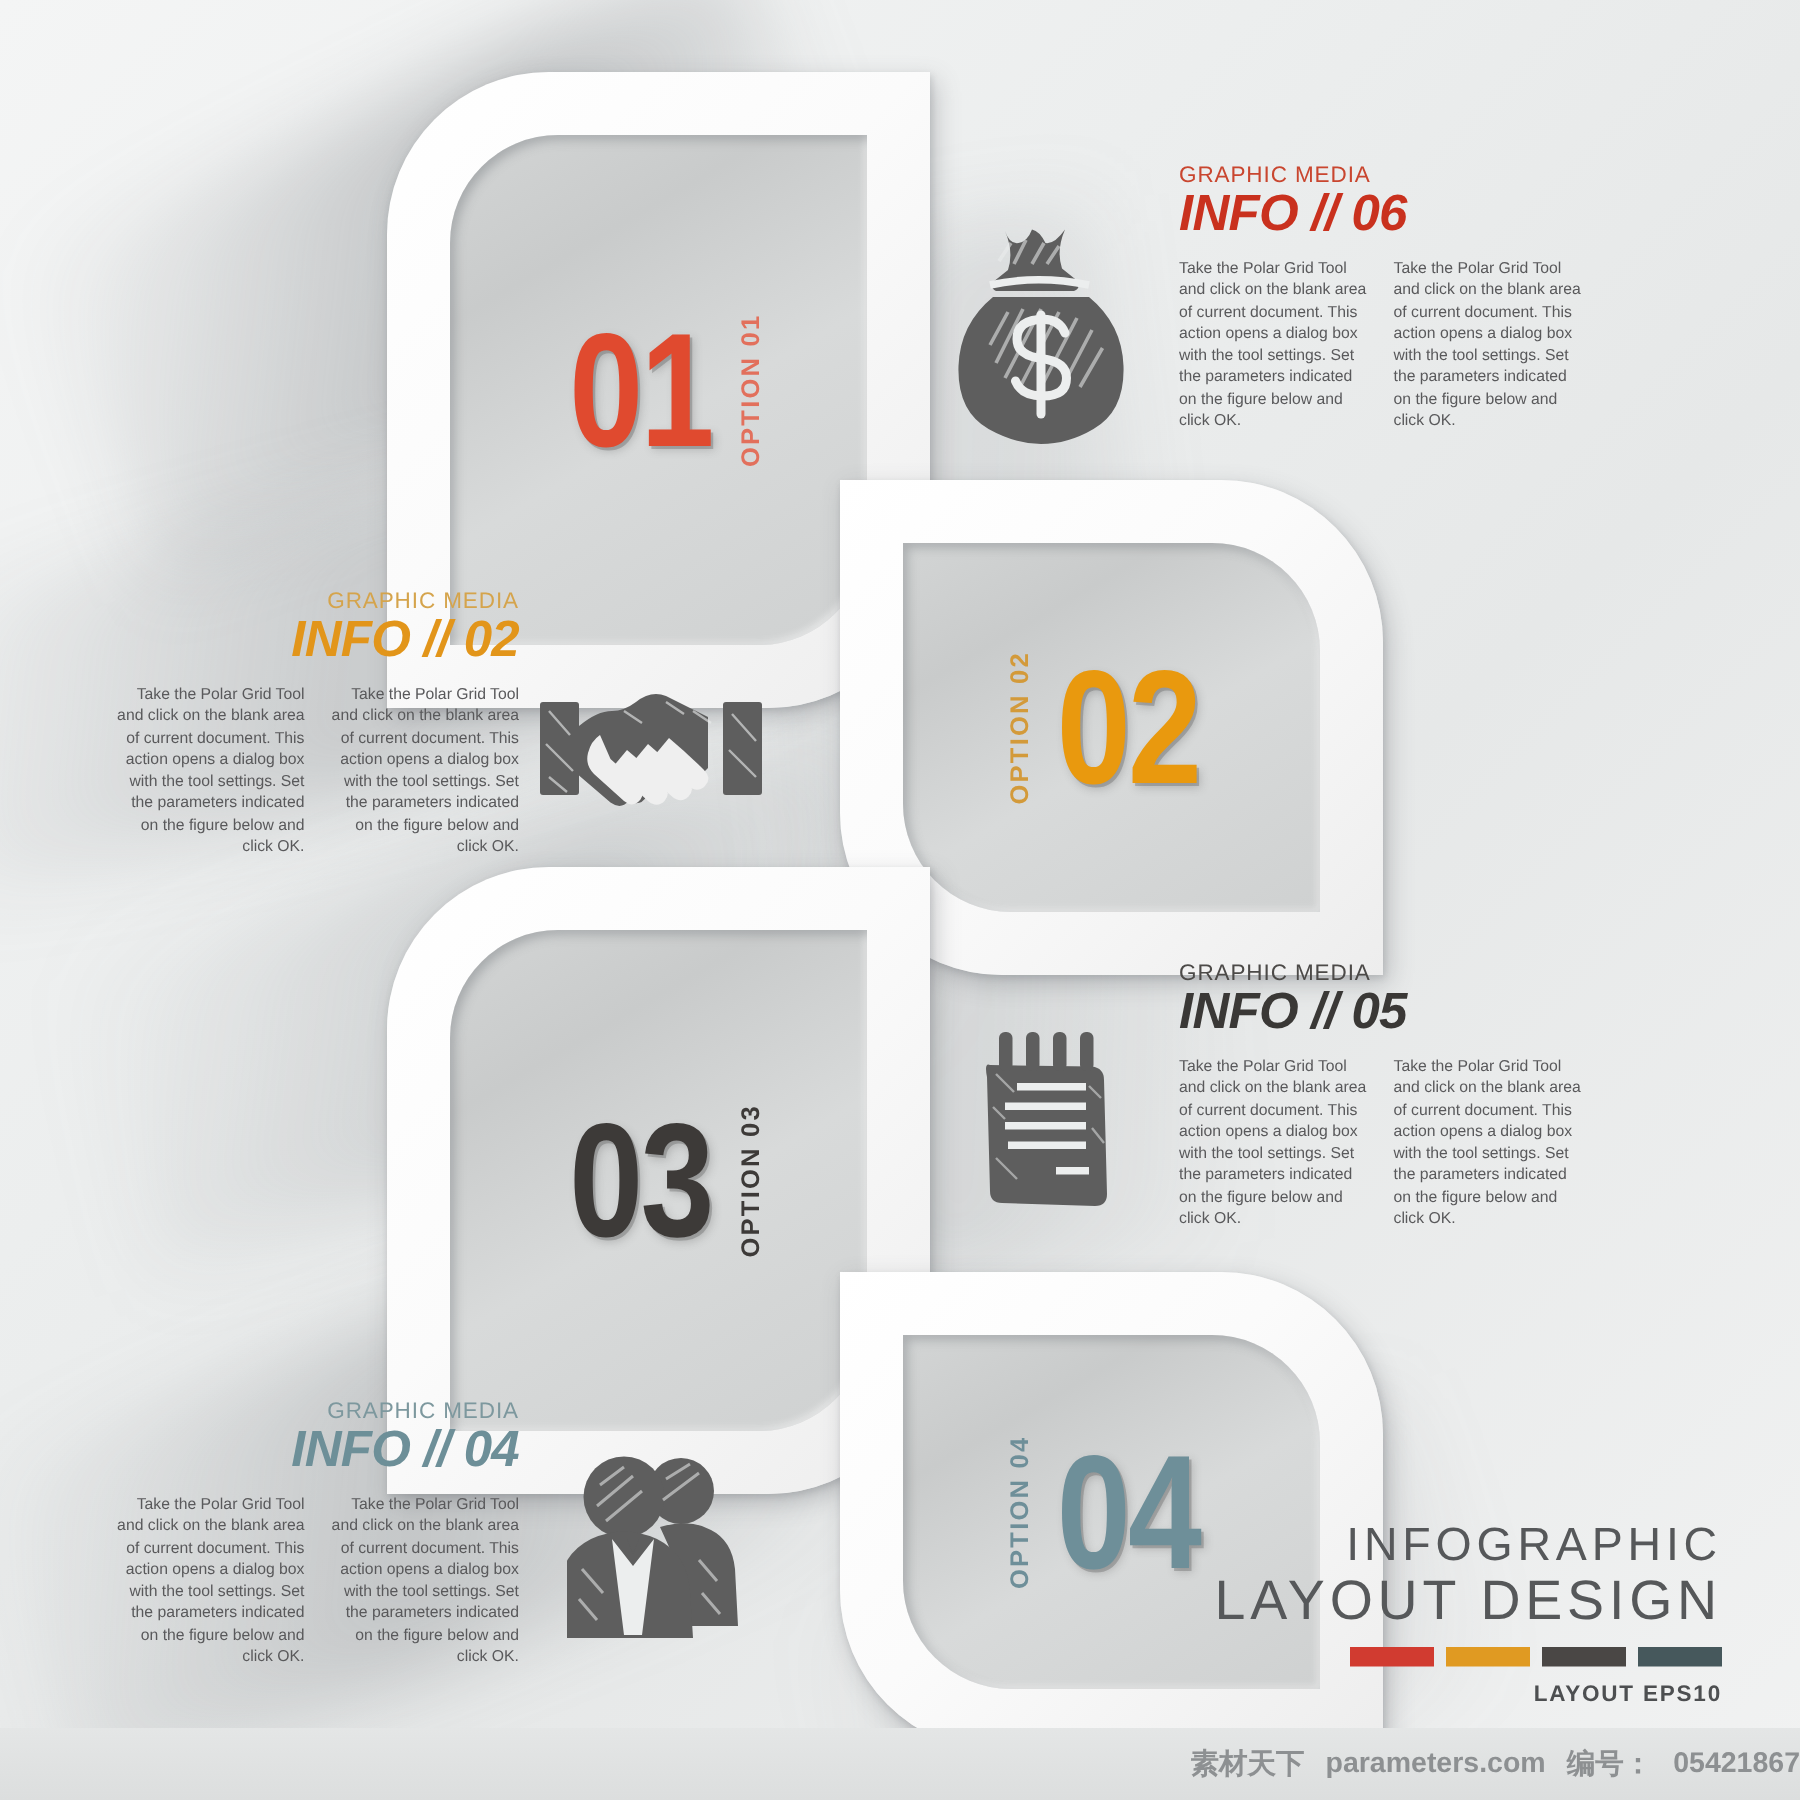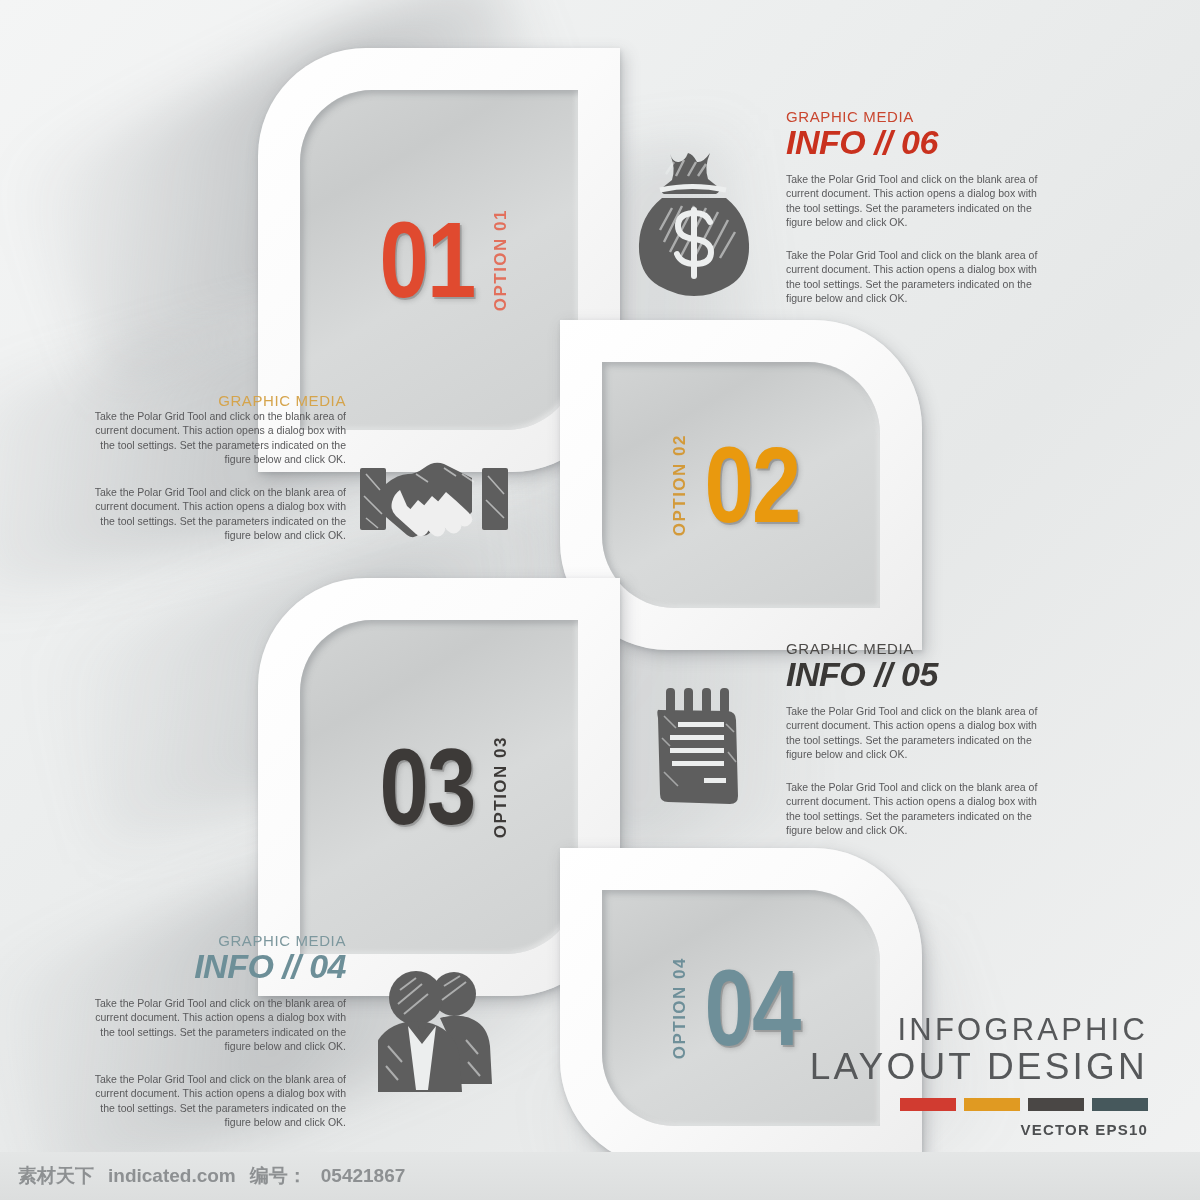--- a/index.html
+++ b/index.html
@@ -73,42 +73,42 @@
     writing-mode:vertical-rl;
     line-height:1;
   }
   .vlabel.up{ transform:rotate(180deg); }
 
   
   .infoblock{ position:absolute; width:280px; }
   .kicker{ font-size:15px; letter-spacing:.6px; font-weight:normal; }
   .infotitle{ font-size:34px; font-weight:bold; font-style:italic;
               letter-spacing:-.5px; margin-top:-2px; margin-bottom:10px; }
-  .cols{ display:flex; gap:18px;flex-direction:column; }
+  .cols{ display:flex; gap:18px; }
   .cols p{ flex:1; font-size:10.5px; line-height:1.38; color:#59595b; }
   .align-right{ text-align:right; }
   .align-left{ text-align:left; }
 
   
   .iconbox{ position:absolute; }
   .iconbox svg{ display:block; }
 
   
   #brand{ position:absolute; right:52px; bottom:62px; text-align:right; }
   #brand .b1{ font-size:31px; color:#56585a; letter-spacing:3.2px; line-height:1.06; font-weight:normal;}
   #brand .b2{ font-size:37px; color:#56585a; letter-spacing:3.2px; line-height:1.06; font-weight:normal;}
   #swatches{ display:flex; gap:8px; justify-content:flex-end; margin-top:12px; }
   #swatches div{ width:56px; height:13px; }
   #brand .b3{ font-size:15px; font-weight:bold; color:#4d4f51;
               letter-spacing:1.2px; margin-top:10px; }
 
   
   #footer{ position:absolute; left:0; bottom:0; width:1200px; height:48px;
            display:flex; align-items:center; padding-left:18px; gap:14px;
-           background:linear-gradient(180deg,#e4e6e6 0%,#dcdede 100%); }
+           background:linear-gradient(180deg,#e4e6e6 0%,#dcdede 100%);justify-content:flex-end; }
   #footer span{ font-size:19px; color:#8d9092; font-weight:bold; }
   #footer .cn{ font-family:"DejaVu Sans", sans-serif; }
 </style>
 </head>
 <body>
 
 <div id="bg-base"></div>
 <div class="bg-shadow shA"></div>
 <div class="bg-shadow shB"></div>
 <div class="bg-shadow shC"></div>
@@ -241,20 +241,21 @@
   <div class="kicker" style="color:#C9462F;">GRAPHIC MEDIA</div>
   <div class="infotitle" style="color:#C9311E;">INFO // 06</div>
   <div class="cols">
     <p>Take the Polar Grid Tool and click on the blank area of current document. This action opens a dialog box with the tool settings. Set the parameters indicated on the figure below and click OK.</p>
     <p>Take the Polar Grid Tool and click on the blank area of current document. This action opens a dialog box with the tool settings. Set the parameters indicated on the figure below and click OK.</p>
   </div>
 </div>
 
 <div class="infoblock align-right" style="left:78px; top:392px; width:268px;">
   <div class="kicker" style="color:#D5A44C;">GRAPHIC MEDIA</div>
+  <div class="infotitle" style="color:#E2951A;">INFO // 02</div>
   <div class="cols">
     <p>Take the Polar Grid Tool and click on the blank area of current document. This action opens a dialog box with the tool settings. Set the parameters indicated on the figure below and click OK.</p>
     <p>Take the Polar Grid Tool and click on the blank area of current document. This action opens a dialog box with the tool settings. Set the parameters indicated on the figure below and click OK.</p>
   </div>
 </div>
 
 <div class="infoblock align-left" style="left:786px; top:640px; width:268px;">
   <div class="kicker" style="color:#4C4A48;">GRAPHIC MEDIA</div>
   <div class="infotitle" style="color:#3A3836;">INFO // 05</div>
   <div class="cols">
@@ -274,21 +275,21 @@
 
 <div id="brand">
   <div class="b1">INFOGRAPHIC</div>
   <div class="b2">LAYOUT DESIGN</div>
   <div id="swatches">
     <div style="background:#D13B30;"></div>
     <div style="background:#E09A22;"></div>
     <div style="background:#4A4745;"></div>
     <div style="background:#46585C;"></div>
   </div>
-  <div class="b3">VECTOR EPS10</div>
+  <div class="b3">LAYOUT EPS10</div>
 </div>
 
 <div id="footer">
   <span class="cn">素材天下</span>
-  <span>indicated.com</span>
+  <span>parameters.com</span>
   <span class="cn">编号：</span>
   <span>05421867</span>
 </div>
 
 </body></html>

